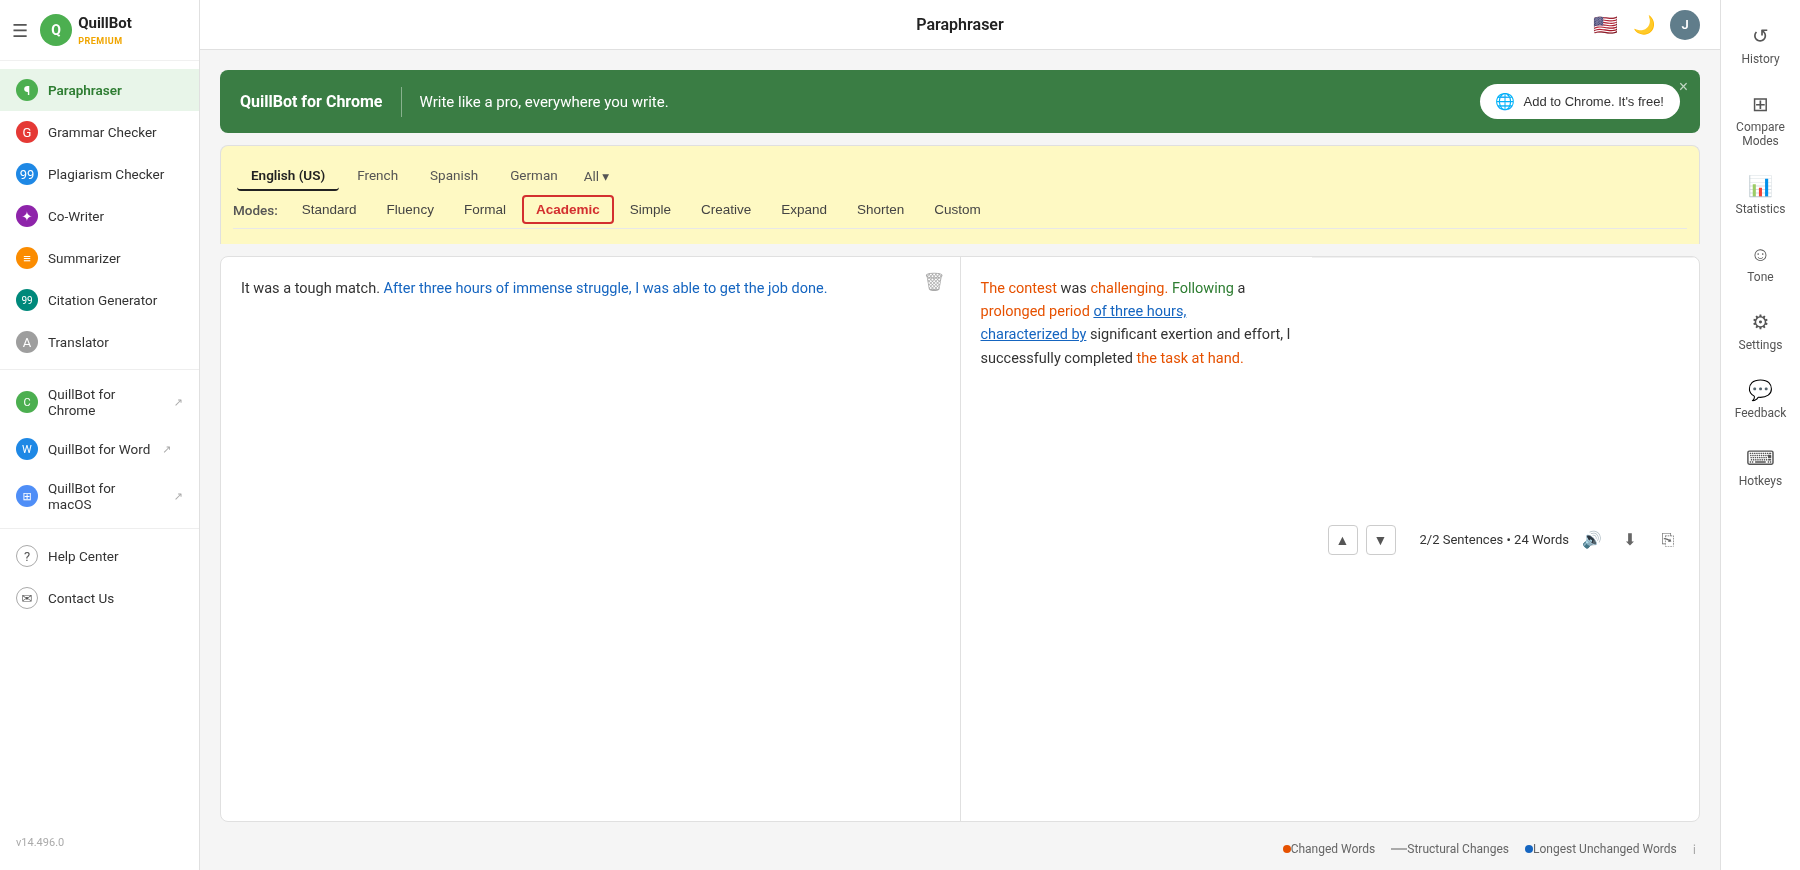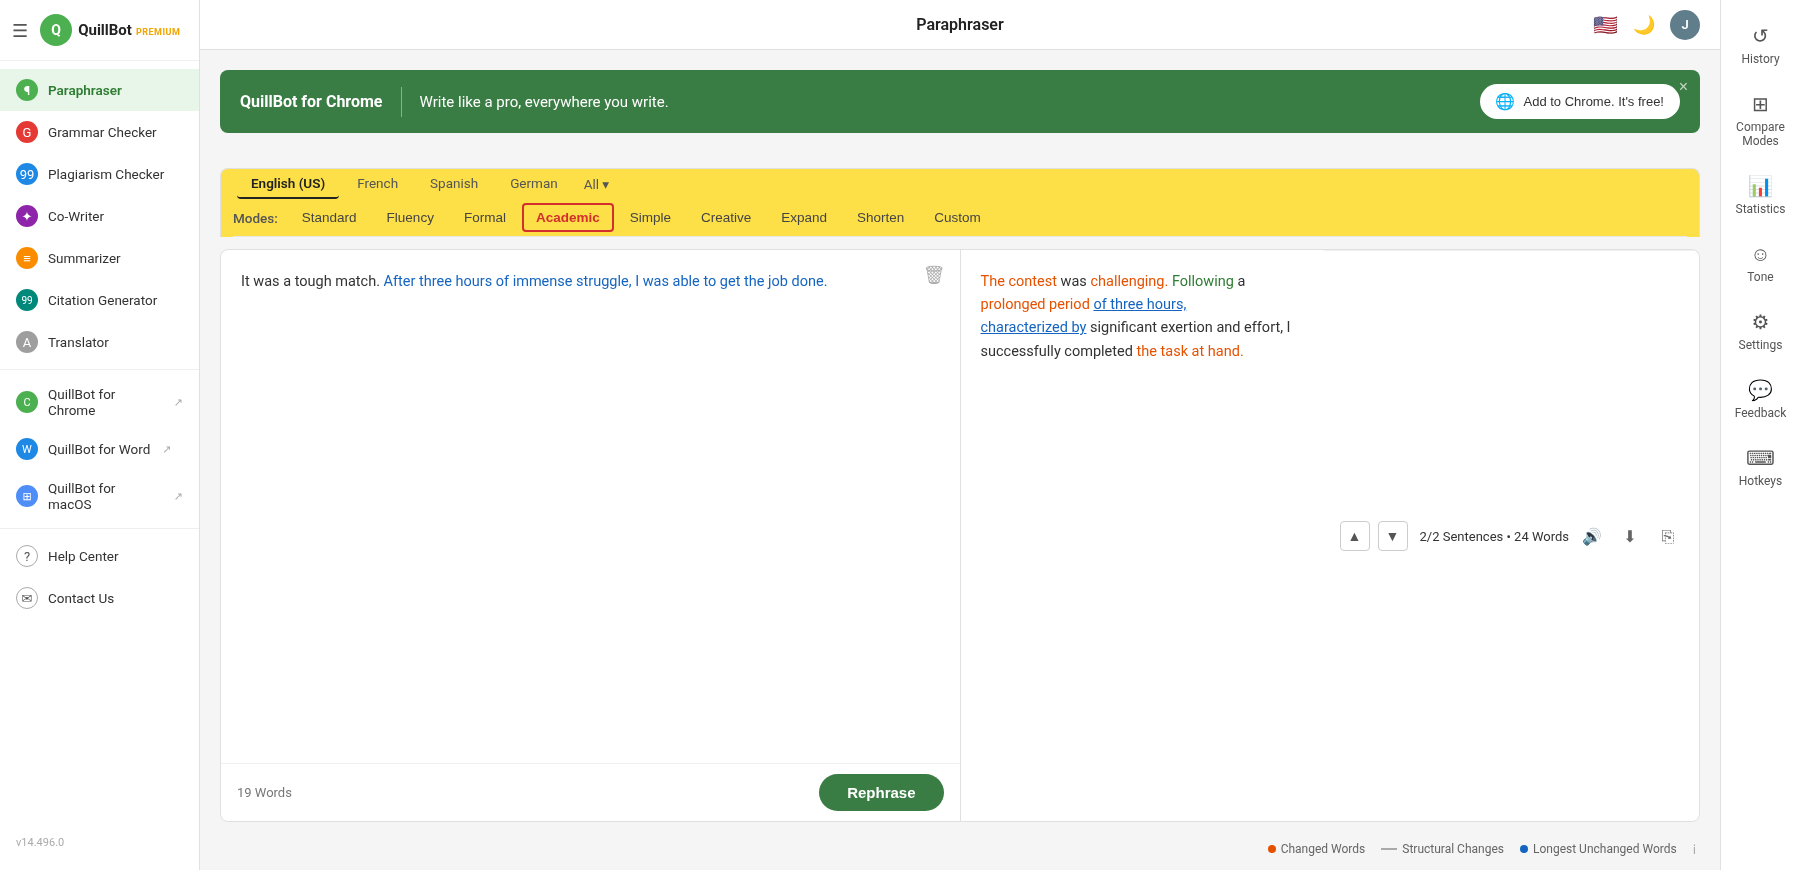--- a/index.html
+++ b/index.html
@@ -371,21 +371,21 @@
       cursor: pointer;
       display: flex;
       align-items: center;
       justify-content: center;
       font-size: 14px;
       color: #555;
     }
     .sentences-info {
       font-size: 13px;
       color: #333;
-      margin-left: 4px;
+      margin-left: 16px;
       flex: 1;
     }
     .output-actions {
       display: flex;
       gap: 8px;
       align-items: center;
     }
     .action-icon {
       width: 30px;
       height: 30px;
@@ -403,21 +403,20 @@
       align-items: center;
       justify-content: flex-end;
       gap: 16px;
       padding: 6px 4px 2px;
       font-size: 12px;
       color: #666;
     }
     .legend-item {
       display: flex;
       align-items: center;
-      gap: 5px;
     }
     .legend-dot {
       width: 8px;
       height: 8px;
       border-radius: 50%;
     }
     .legend-line {
       width: 16px;
       height: 2px;
       background: #aaa;
@@ -458,21 +457,21 @@
   </style>
 </head>
 <body>
 
 <div class="sidebar">
   <div class="sidebar-header">
     <span class="hamburger-icon">☰</span>
     <div class="logo-wrap">
       <div class="logo-circle">Q</div>
       <div>
-        <div style="display:flex;align-items:baseline;gap:4px;">
+        <div style="display:flex;align-items:baseline;gap:4px;flex-direction:column;">
           <span class="logo-text">QuillBot</span>
           <span class="logo-premium">PREMIUM</span>
         </div>
       </div>
     </div>
   </div>
 
   <nav class="sidebar-nav">
     <div class="nav-item active">
       <div class="nav-icon green">¶</div>
@@ -555,21 +554,21 @@
       <span class="chrome-banner-title">QuillBot for Chrome</span>
       <div class="banner-divider"></div>
       <span class="chrome-banner-sub">Write like a pro, everywhere you write.</span>
       <button class="chrome-add-btn">
         <span style="font-size:16px;">🌐</span>
         <span>Add to Chrome. It's free!</span>
       </button>
       <button class="chrome-close">×</button>
     </div>
 
-    <div style="background:#fde047; border-radius:8px 8px 0 0; border:1px solid #e0e0e0; border-bottom:none; padding:0 12px;margin-top:23px;">
+    <div style="background:#fef9c3; border-radius:8px 8px 0 0; border:1px solid #e0e0e0; border-bottom:none; padding:15px 12px;">
 
       <div class="lang-tabs">
         <div class="lang-tab active">
           <span>English (US)</span>
         </div>
         <div class="lang-tab">
           <span>French</span>
         </div>
         <div class="lang-tab">
           <span>Spanish</span>
@@ -597,24 +596,20 @@
       </div>
     </div>
 
     <div class="editor-container">
 
       <div class="input-pane">
         <div style="flex:1; padding:20px; font-size:14.5px; color:#333; line-height:1.7;">
           <span>It was a tough match. </span><span class="input-highlight">After three hours of immense struggle, I was able to get the job done.</span>
         </div>
         <span class="delete-icon">🗑</span>
-        <div class="input-footer">
-          <span class="word-count">19 Words</span>
-          <button class="rephrase-btn">Rephrase</button>
-        </div>
       </div>
 
       <div class="output-pane">
         <div class="output-text-area">
           <span class="text-changed">The contest</span>
           <span> was </span>
           <span class="text-changed">challenging.</span>
           <span class="text-structural"> Following</span>
           <span> a </span>
           <span class="text-changed">prolonged period</span>

